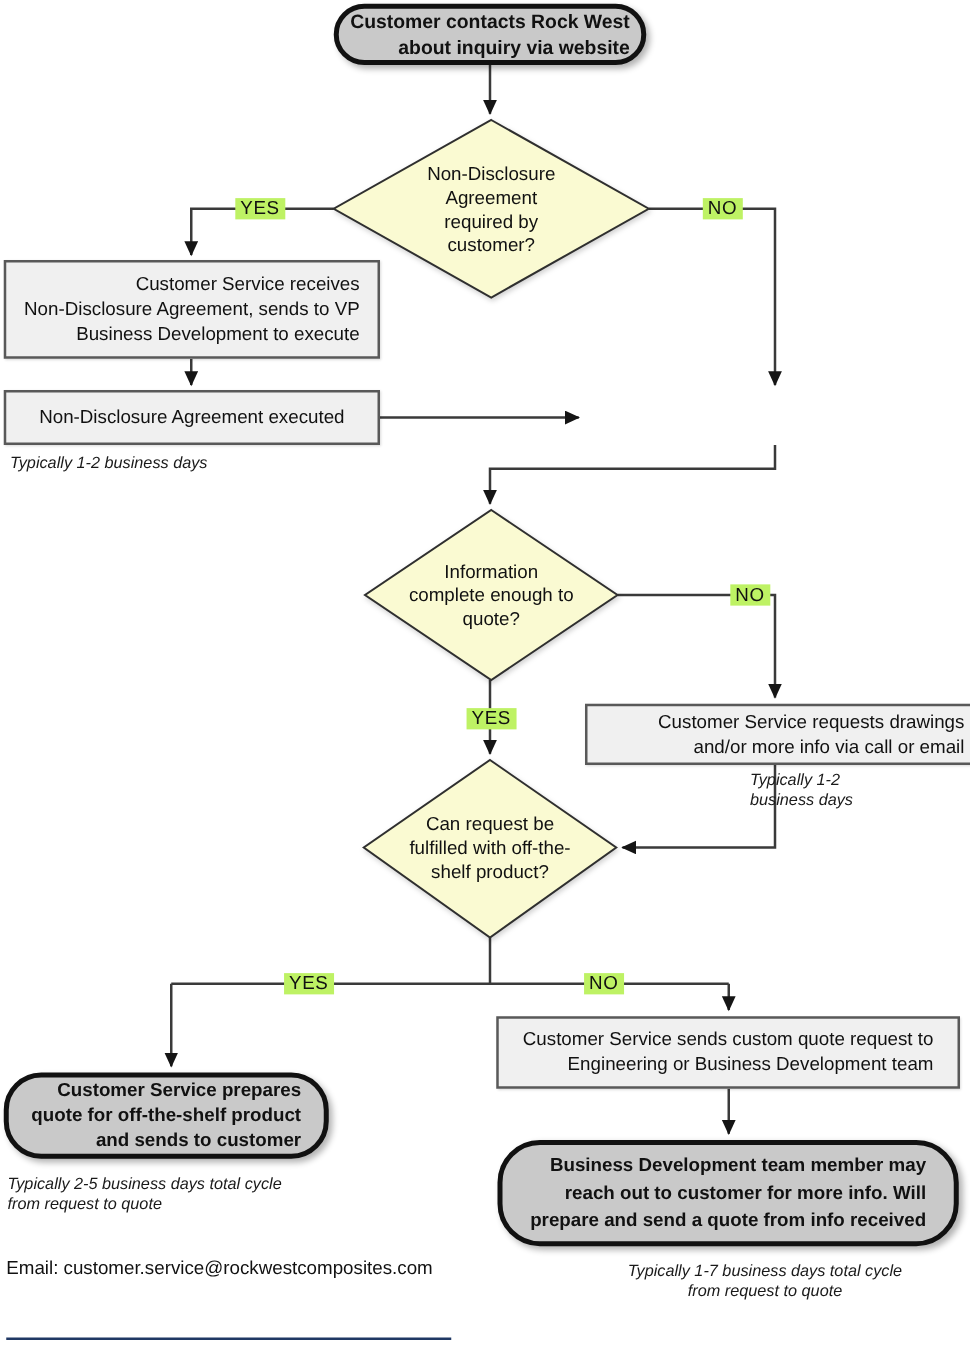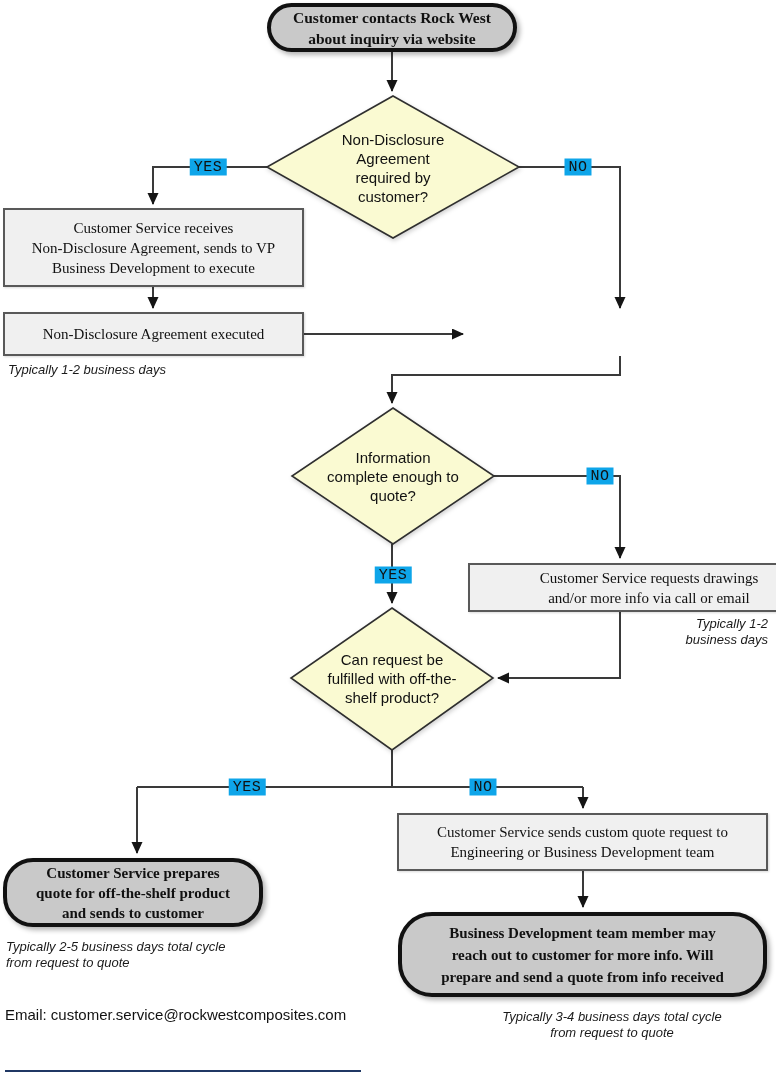--- a/index.html
+++ b/index.html
@@ -11,29 +11,29 @@
   *{box-sizing:border-box;margin:0;padding:0;}
   body{background:#ffffff;font-family:"Liberation Sans",sans-serif;color:#111;}
   .canvas{position:relative;width:776px;height:1076px;background:#fff;overflow:hidden;}
   .layer{position:absolute;left:0;top:0;width:776px;height:1076px;}
   svg.connectors{overflow:visible;}
   .edge{fill:none;stroke:var(--connector);stroke-width:2;}
   .arrowhead{fill:#151515;}
   .diamond-svg{position:absolute;overflow:visible;filter:drop-shadow(1px 2px 2px rgba(0,0,0,0.18));}
   .diamond-shape{fill:var(--decision-fill);stroke:var(--decision-border);stroke-width:1.6;}
   .node{position:absolute;display:flex;align-items:center;justify-content:center;
-        text-align:center;white-space:pre-line;line-height:20px;font-size:15px;font-family:Liberation Serif, serif;}
+        text-align:right;white-space:pre-line;line-height:20px;font-size:15px;}
   .process{background:var(--process-fill);border:2px solid var(--process-border);
         box-shadow:1px 1px 2px rgba(0,0,0,0.15);}
   .terminator{background:var(--terminator-fill);border:4px solid var(--terminator-border);
         font-weight:bold;box-shadow:3px 3px 5px rgba(0,0,0,0.3);}
   .dtext{position:absolute;text-align:center;white-space:pre-line;
         line-height:19px;font-size:15px;}
-  .edge-label{position:absolute;transform:translate(-50%,-50%);background:#0ea5e9;
-        padding:0 4px;font-size:15px;letter-spacing:0.5px;font-family:Liberation Mono, monospace;}
+  .edge-label{position:absolute;transform:translate(-50%,-50%);background:#bef264;
+        padding:0 4px;font-size:15px;letter-spacing:0.5px;}
   .note{position:absolute;font-style:italic;font-size:13px;line-height:16px;
         color:var(--note-text);white-space:pre-line;}
   .contact{position:absolute;left:5px;top:1004px;font-size:15px;line-height:21px;}
   .contact .heading{font-weight:bold;font-size:14px;}
   .divider{position:absolute;background:var(--divider-blue);}
 </style>
 </head>
 <body>
 
 <div class="canvas">
@@ -106,25 +106,25 @@
 prepare and send a quote from info received</div>
 
   <div class="edge-label" style="left:208px;top:167px;">YES</div>
   <div class="edge-label" style="left:578px;top:167px;">NO</div>
   <div class="edge-label" style="left:600px;top:476px;">NO</div>
   <div class="edge-label" style="left:393px;top:575px;">YES</div>
   <div class="edge-label" style="left:247px;top:787px;">YES</div>
   <div class="edge-label" style="left:483px;top:787px;">NO</div>
 
   <div class="note" style="left:8px;top:362px;text-align:left;">Typically 1-2 business days</div>
-  <div class="note" style="left:600px;top:616px;width:168px;text-align:right;">Typically 1-2
+  <div class="note" style="left:600px;top:616px;width:168px;text-align:left;">Typically 1-2
 business days</div>
   <div class="note" style="left:6px;top:939px;width:256px;text-align:left;">Typically 2-5 business days total cycle
 from request to quote</div>
-  <div class="note" style="left:462px;top:1009px;width:300px;text-align:center;">Typically 3-4 business days total cycle
+  <div class="note" style="left:462px;top:1009px;width:300px;text-align:center;">Typically 1-7 business days total cycle
 from request to quote</div>
 
   <div class="contact">
     <div>Email: customer.service@rockwestcomposites.com</div>
   </div>
   <div class="divider" style="left:5px;top:1070px;width:356px;height:2px;"></div>
 
 </div>
 
 </body></html>

